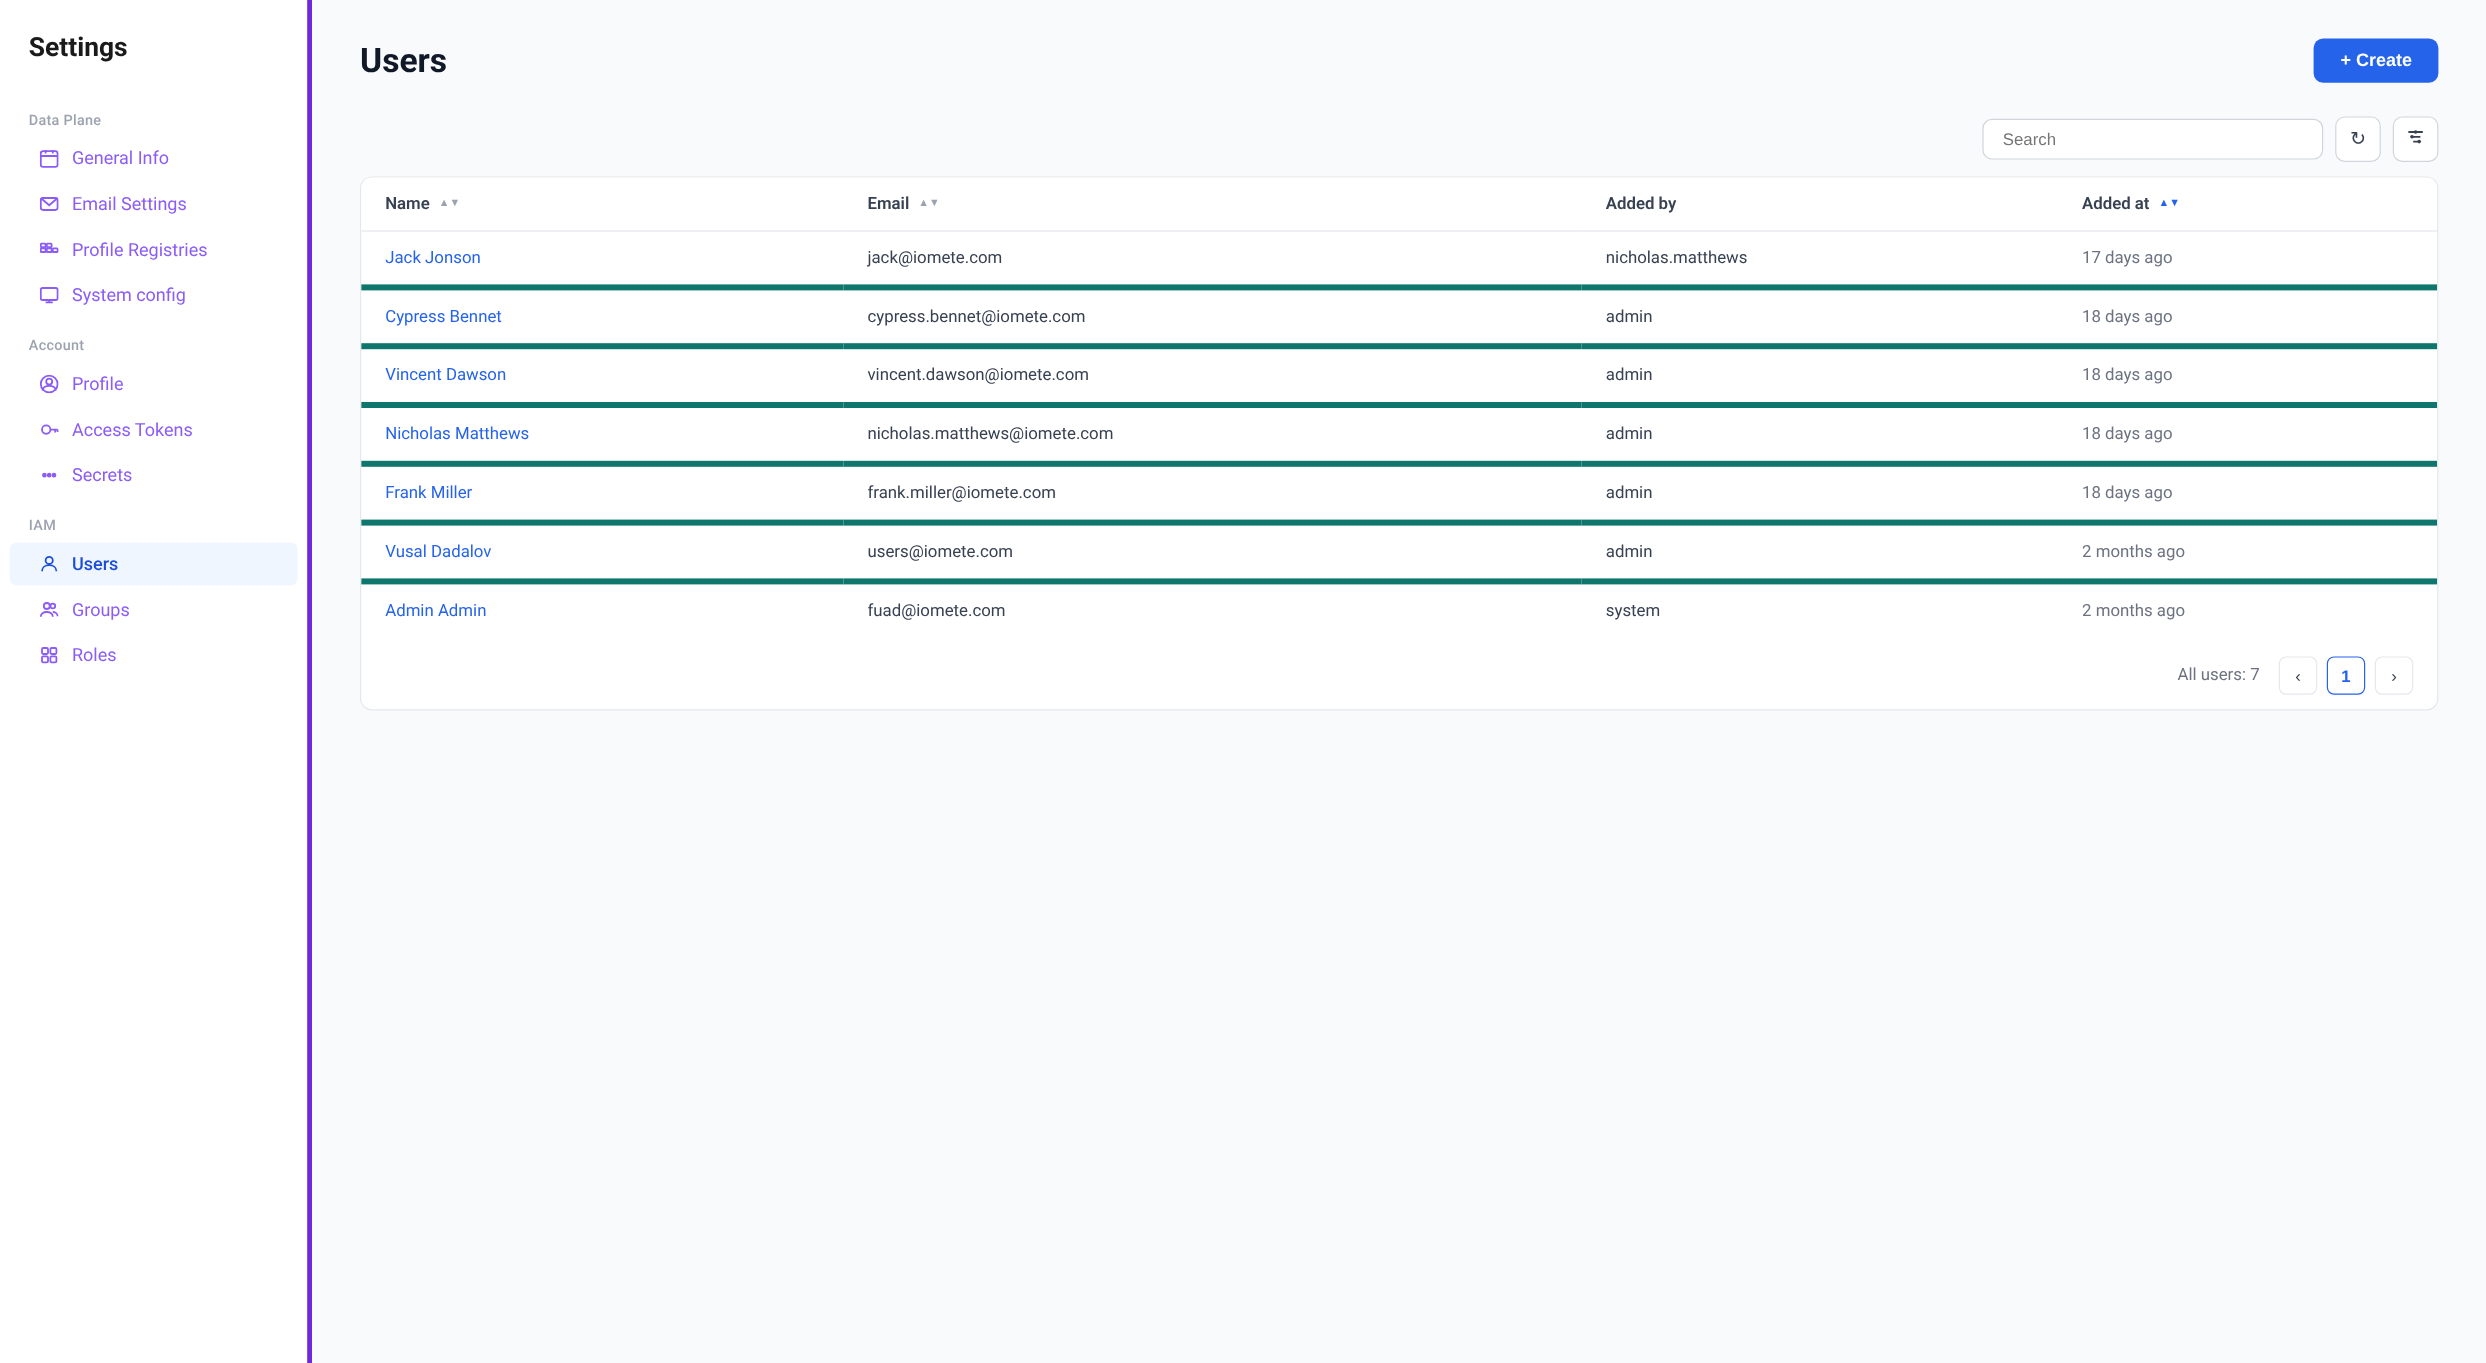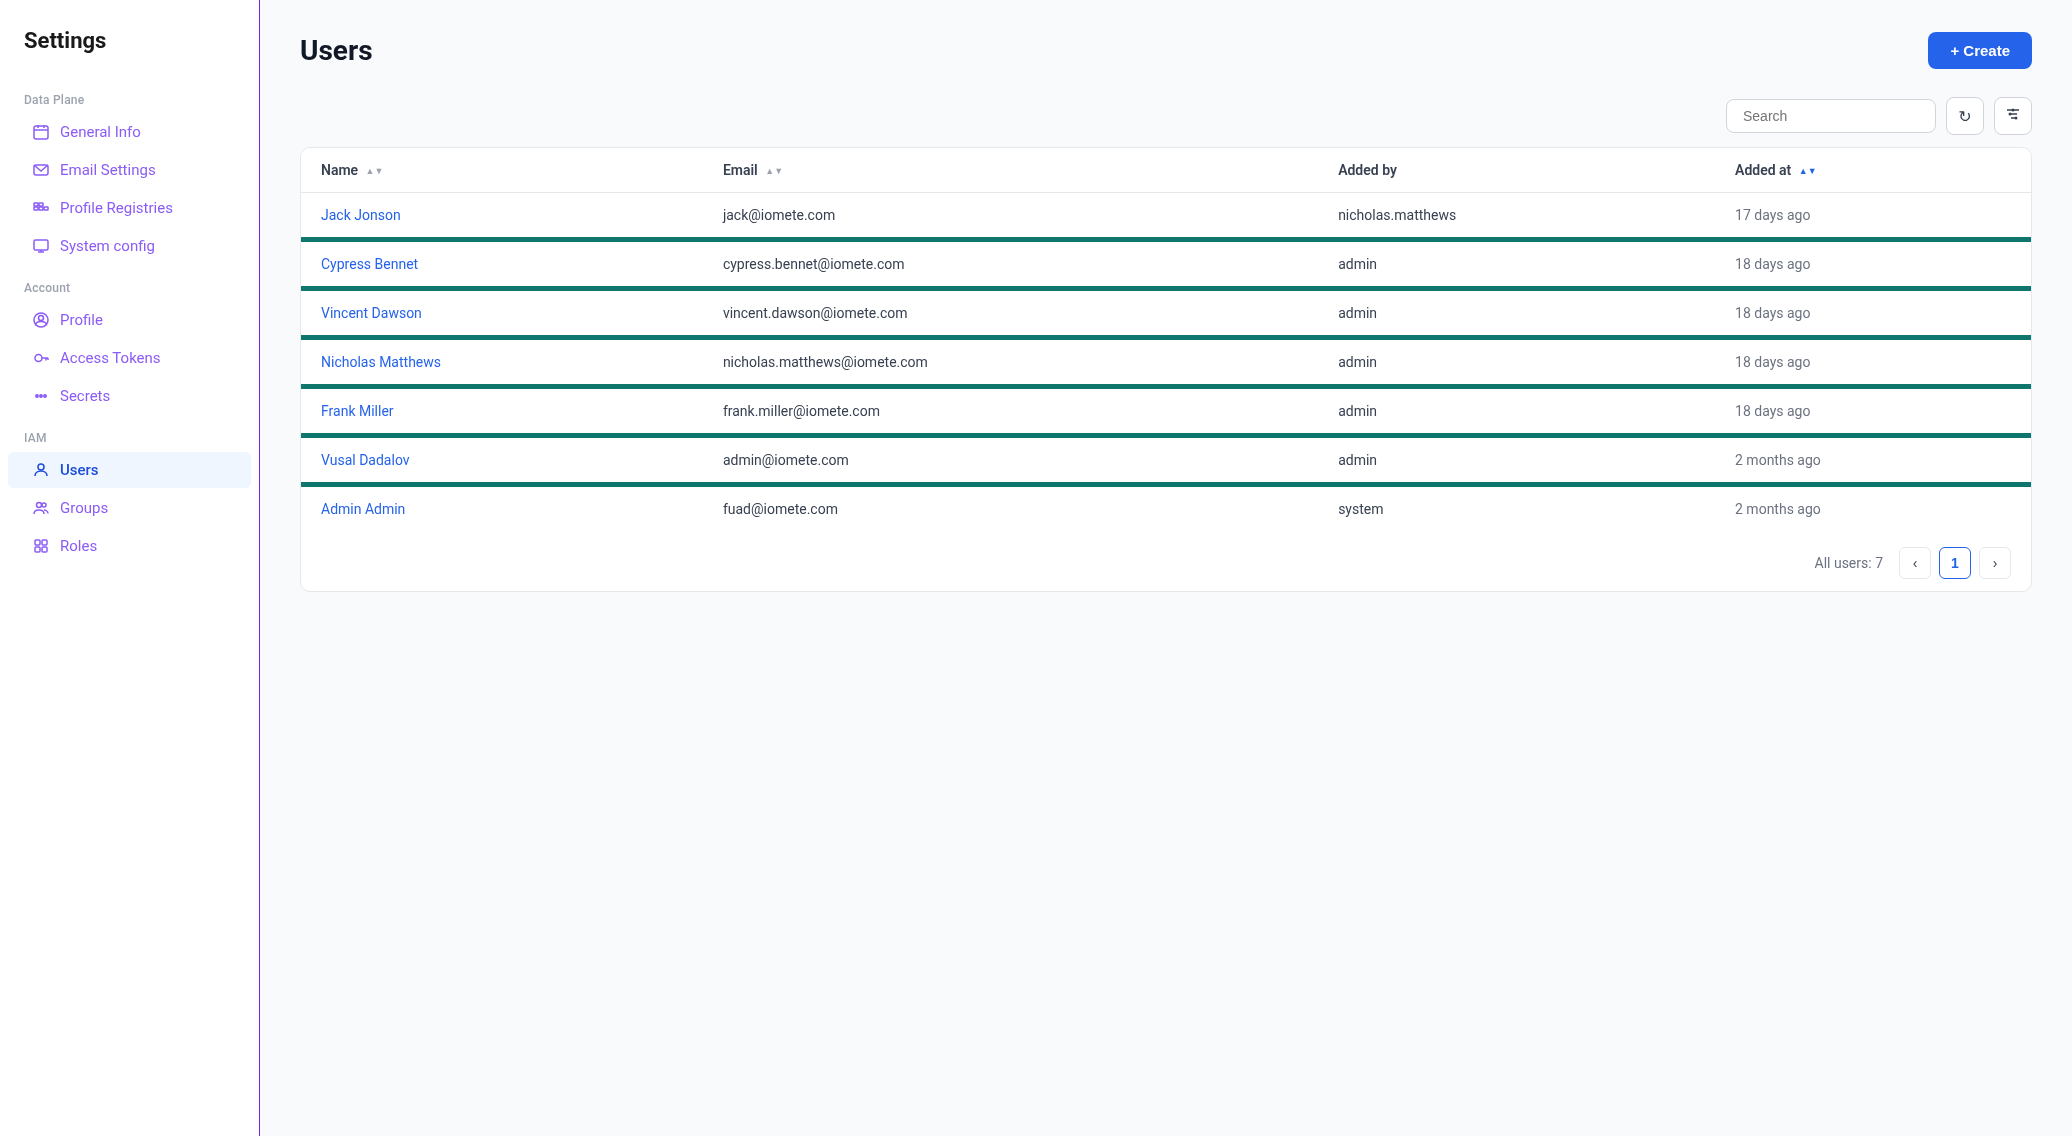--- a/index.html
+++ b/index.html
@@ -3,21 +3,21 @@
   <meta charset="utf-8">
   <style>
     * { box-sizing: border-box; margin: 0; padding: 0; }
     body { font-family: -apple-system, BlinkMacSystemFont, 'Segoe UI', Roboto, sans-serif; background: #f5f6f7; display: flex; height: 100vh; overflow: hidden; }
 
     
     .sidebar {
       width: 260px;
       min-width: 260px;
       background: #fff;
-      border-right: 1px solid #6d28d9;
+      border-right: 4px solid #6d28d9;
       padding: 28px 0 0 0;
       display: flex;
       flex-direction: column;
       overflow-y: auto;
     }
     .sidebar-title {
       font-size: 22px;
       font-weight: 700;
       color: #1a1a1a;
       padding: 0 24px 24px 24px;
@@ -94,21 +94,21 @@
       justify-content: flex-end;
       gap: 10px;
       margin-bottom: 12px;
     }
     .search-input {
       border: 1.5px solid #d1d5db;
       border-radius: 8px;
       padding: 8px 16px;
       font-size: 14px;
       color: #6b7280;
-      width: 210px;
+      width: 284px;
       outline: none;
       background: #fff;
     }
     .icon-btn {
       border: 1.5px solid #d1d5db;
       border-radius: 8px;
       background: #fff;
       width: 38px;
       height: 38px;
       display: flex;
@@ -383,21 +383,21 @@
       <td class="added-at">18 days ago</td>
     </tr>
           <tr>
       <td><a class="user-link">Frank Miller</a></td>
       <td>frank.miller@iomete.com</td>
       <td>admin</td>
       <td class="added-at">18 days ago</td>
     </tr>
           <tr>
       <td><a class="user-link">Vusal Dadalov</a></td>
-      <td>admin@iomete.com</td>
+      <td>users@iomete.com</td>
       <td>admin</td>
       <td class="added-at">2 months ago</td>
     </tr>
           <tr>
       <td><a class="user-link">Admin Admin</a></td>
       <td>fuad@iomete.com</td>
       <td>system</td>
       <td class="added-at">2 months ago</td>
     </tr>
         </tbody>

